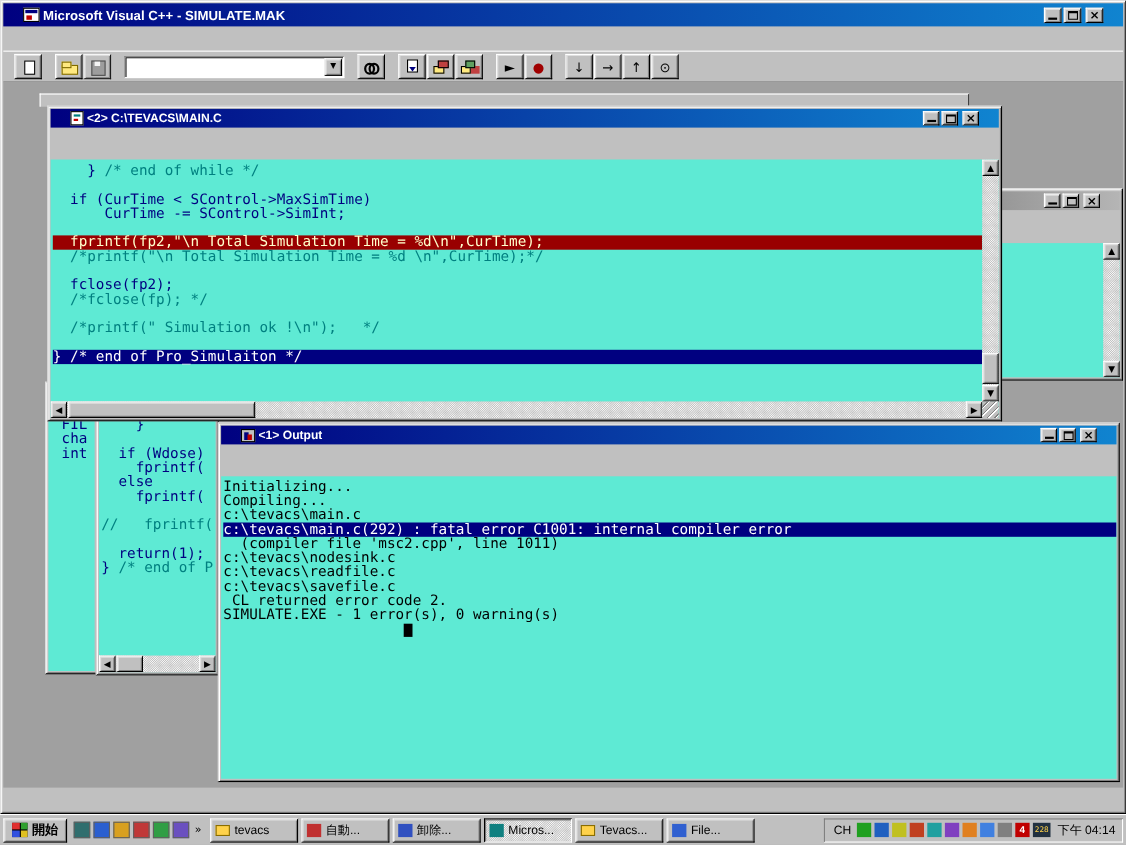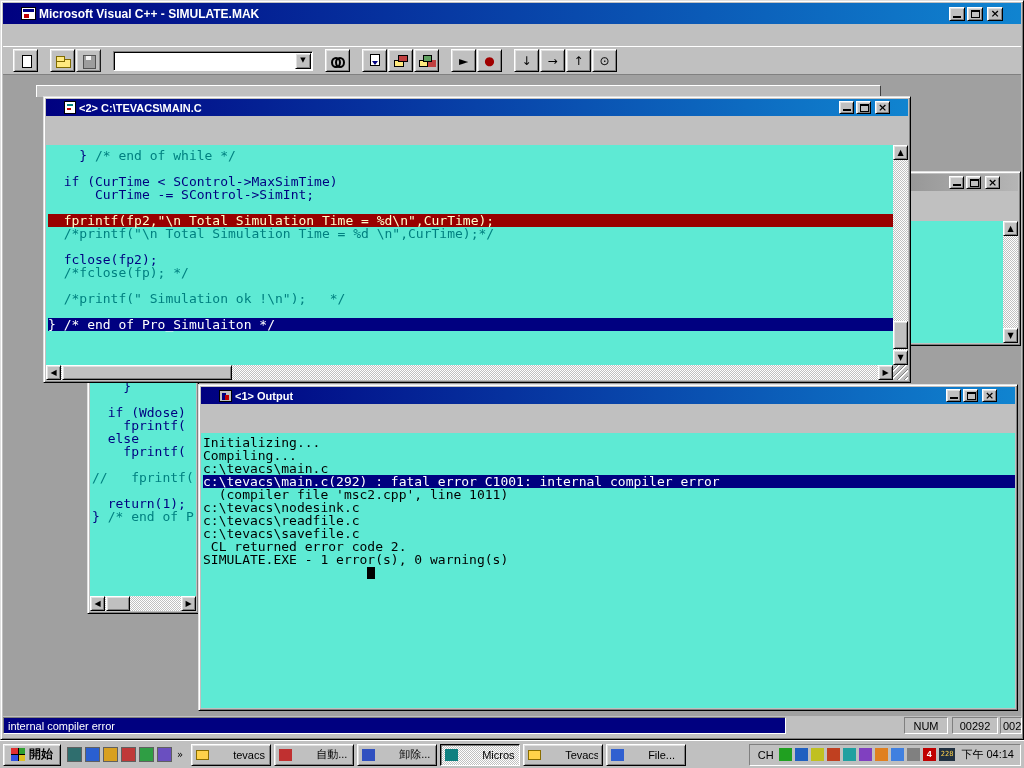--- a/index.html
+++ b/index.html
@@ -146,21 +146,21 @@
   .ql { display:flex; align-items:center; gap:3px; padding:0 3px; flex:none; }
   .qli { width:15px; height:15px; border:1px solid #606060; display:inline-block; }
   .chev { font:10px "DejaVu Sans", sans-serif; padding:0 2px; }
   #tasks { display:flex; gap:3px; flex:none; }
   .task { width:80px; height:22px; display:flex; align-items:center; gap:4px; padding:0 4px; font-size:11px; white-space:nowrap; overflow:hidden; }
   .task.active { border-color:#000 #fff #fff #000; box-shadow:inset 1px 1px 0 #808080;
     background-image:linear-gradient(45deg,#ffffff 25%,transparent 25%,transparent 75%,#ffffff 75%),linear-gradient(45deg,#ffffff 25%,transparent 25%,transparent 75%,#ffffff 75%);
     background-size:2px 2px; background-position:0 0,1px 1px; }
   .ticn { width:13px; height:12px; flex:none; background:#3060c0; }
   .ticn.folder { background:#ffd24a; border:1px solid #8a6d00; height:10px; }
-  .tlabel { overflow:hidden;margin-left:20px; }
+  .tlabel { overflow:hidden; }
   .tray { margin-left:auto; height:22px; display:flex; align-items:center; gap:3px; padding:4px 6px; flex:none;justify-content:center; }
   .lang { font-size:11px; padding:0 2px; }
   .tri { width:13px; height:13px; display:inline-block; flex:none; }
   .badge4 { background:#c00000; color:#fff; font:bold 9px/13px "Liberation Sans",sans-serif; width:13px; height:13px; text-align:center; flex:none; }
   .badge228 { background:#203040; color:#ffd24a; font:7px/13px "DejaVu Sans Mono",monospace; height:13px; padding:0 2px; flex:none; }
   .clock { font-size:11px; margin-left:3px; white-space:nowrap; }
 </style>
 </head>
 <body>
 
@@ -259,20 +259,25 @@
           <span class="sb up">
               <i>▲</i>
             </span>
           <span class="sb down">
               <i>▼</i>
             </span>
         </div>
       </div>
     </div>
 
+    <div id="frag-a" class="window">
+      <div class="client">
+        <div class="code-view" id="fraga-code"><div class="cl">FIL</div><div class="cl">cha</div><div class="cl">int</div></div>
+      </div>
+    </div>
 
     <div id="win-b" class="window">
       <div class="client">
         <div class="code-view" id="winb-code"><div class="cl"><span class="seg-k">    }</span></div><div class="cl"></div><div class="cl"><span class="seg-k">  if (Wdose)</span></div><div class="cl"><span class="seg-k">    fprintf(</span></div><div class="cl"><span class="seg-k">  else</span></div><div class="cl"><span class="seg-k">    fprintf(</span></div><div class="cl"></div><div class="cl"><span class="seg-c">//   fprintf(</span></div><div class="cl"></div><div class="cl"><span class="seg-k">  return(1);</span></div><div class="cl"><span class="seg-k">} </span><span class="seg-c">/* end of P</span></div></div>
         <div class="hscroll dither">
           <span class="sb left">
               <i>◀</i>
             </span>
           <span class="sb-thumb"></span>
           <span class="sb right">
@@ -338,26 +343,20 @@
             </span>
         </span>
       </div>
       <div class="client">
         <div class="code-view" id="out-code"><div class="ol"><span>Initializing...</span></div><div class="ol"><span>Compiling...</span></div><div class="ol"><span>c:\tevacs\main.c</span></div><div class="ol selected"><span>c:\tevacs\main.c(292) : fatal error C1001: internal compiler error</span></div><div class="ol"><span>  (compiler file 'msc2.cpp', line 1011)</span></div><div class="ol"><span>c:\tevacs\nodesink.c</span></div><div class="ol"><span>c:\tevacs\readfile.c</span></div><div class="ol"><span>c:\tevacs\savefile.c</span></div><div class="ol"><span> CL returned error code 2.</span></div><div class="ol"><span>SIMULATE.EXE - 1 error(s), 0 warning(s)</span></div><div class="ol"><span>                     </span><span class="caret"></span></div></div>
       </div>
     </div>
 
   </div>
 
-  <div id="statusbar">
-    <div class="sp msg psunk">internal compiler error</div>
-    <div class="sp num psunk">NUM</div>
-    <div class="sp lin psunk">00292</div>
-    <div class="sp col psunk">002</div>
-  </div>
 
 </div>
 
 <div id="taskbar">
   <div class="start">
     <span class="winflag">
         <i class="wf1"></i>
         <i class="wf2"></i>
         <i class="wf3"></i>
         <i class="wf4"></i>

